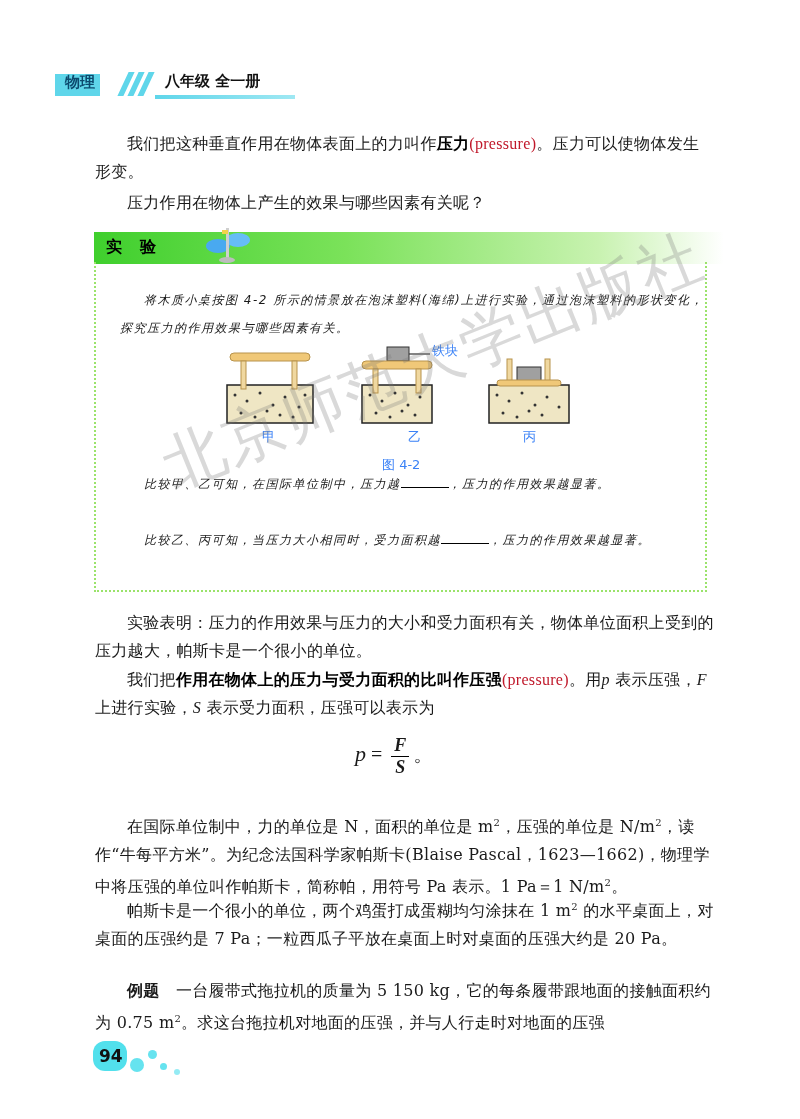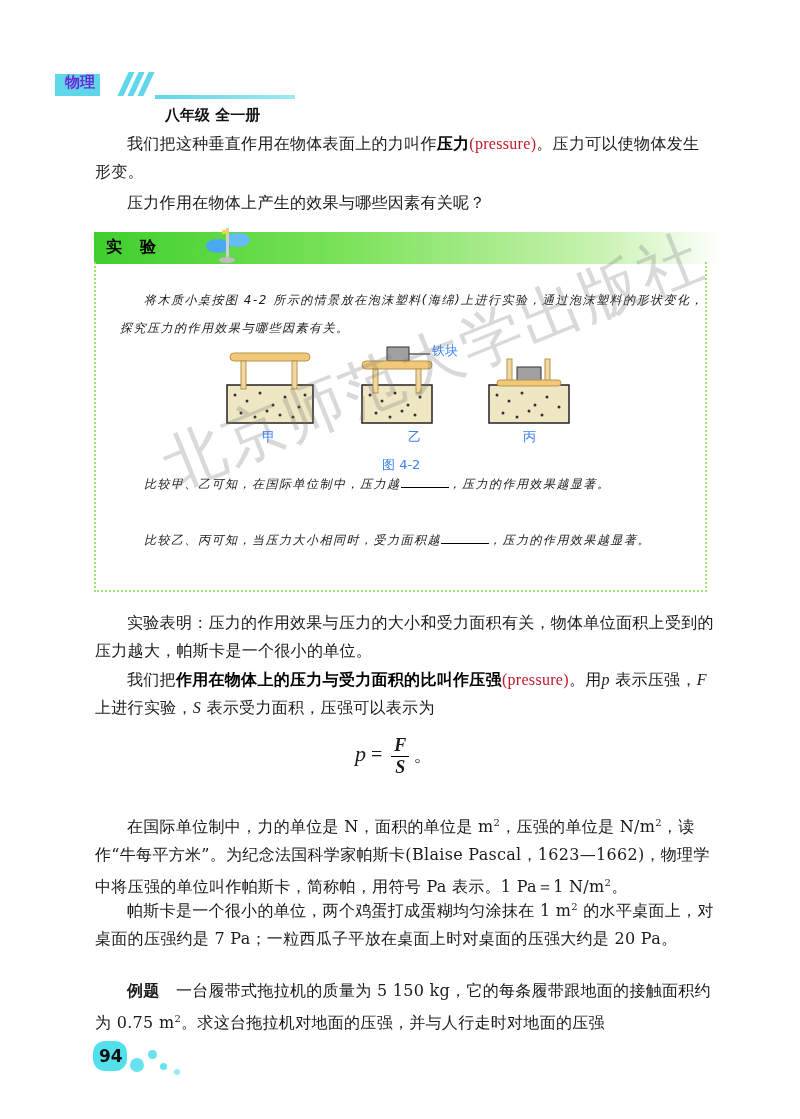--- a/index.html
+++ b/index.html
@@ -2,23 +2,23 @@
 <html><head>
 <meta charset="utf-8">
 <style>
   * { box-sizing: border-box; margin: 0; padding: 0; }
   html, body { width: 800px; height: 1119px; background: #ffffff; overflow: hidden; }
   body { position: relative; font-family: "DejaVu Serif", "Liberation Serif", serif; color: #1a1a1a; }
 
   
   .hdr { position: absolute; left: 55px; top: 72px; width: 240px; height: 24px; }
   .hdr-bar { position: absolute; left: 0; top: 2px; width: 45px; height: 22px; background: #5fd6ea; }
-  .hdr-subject { position: absolute; left: 10px; top: 1px; font-family: "DejaVu Sans", sans-serif; font-weight: bold; font-size: 15px; color: #6d28d9; }
+  .hdr-subject { position: absolute; left: 10px; top: 1px; font-family: "DejaVu Sans", sans-serif; font-weight: bold; font-size: 15px; color: #0c4a6e; }
   .hdr-slash { position: absolute; top: 0; width: 6px; height: 24px; background: #5fd6ea; transform: skewX(-25deg); }
-  .hdr-title { position: absolute; left: 110px; top: 0px; font-family: "DejaVu Sans", sans-serif; font-weight: bold; font-size: 15px; color: #111; white-space: nowrap; margin-top: 34px; }
+  .hdr-title { position: absolute; left: 110px; top: 0px; font-family: "DejaVu Sans", sans-serif; font-weight: bold; font-size: 15px; color: #111; white-space: nowrap; }
   .hdr-underline { position: absolute; left: 100px; top: 23px; width: 140px; height: 4px; background: linear-gradient(90deg, #5fd6ea, #9fe8f3); }
 
   .p { position: absolute; left: 95px; width: 620px; font-size: 16px; line-height: 28px; letter-spacing: 0.3px; }
   .indent { text-indent: 2em; }
   .red-bold { color: #000000; font-weight: bold; font-family: "DejaVu Sans", sans-serif; }
   .red-en { color: #c0182a; font-family: "Liberation Serif", serif; }
   .it { font-style: italic; font-family: "Liberation Serif", serif; }
   sup { font-size: 10px; }
 
   

